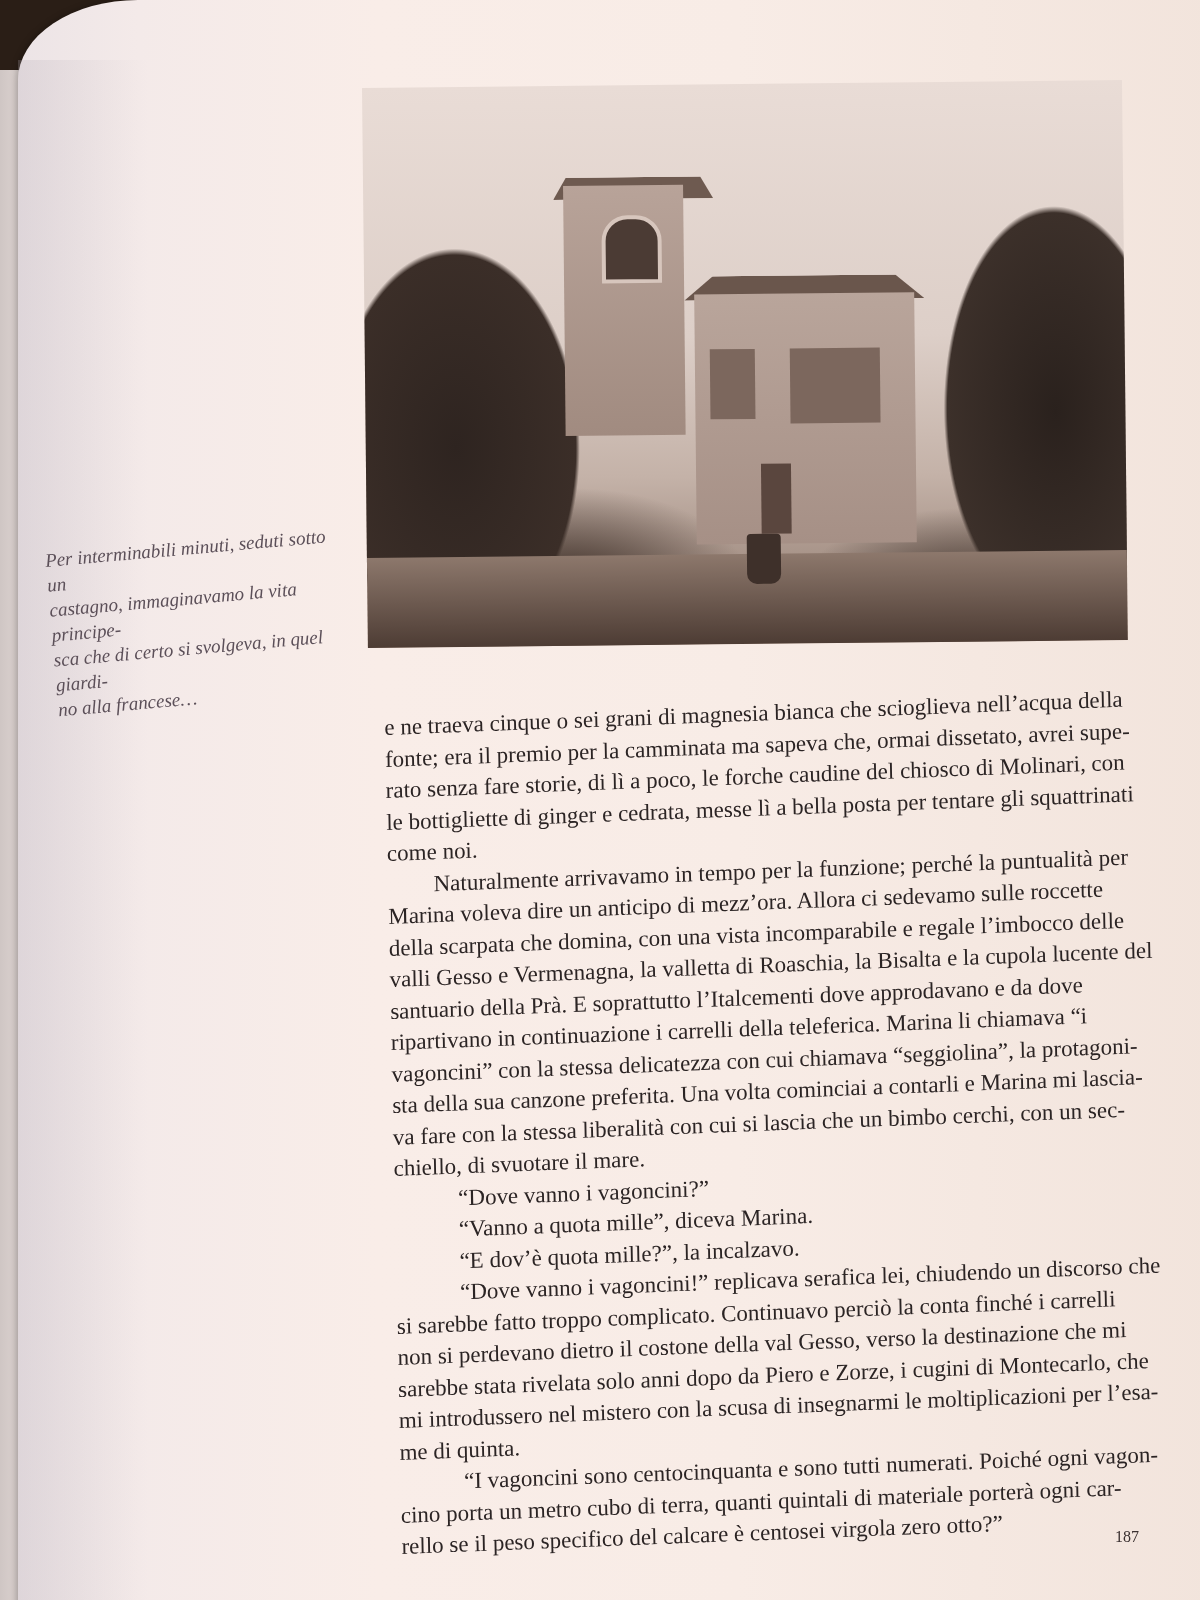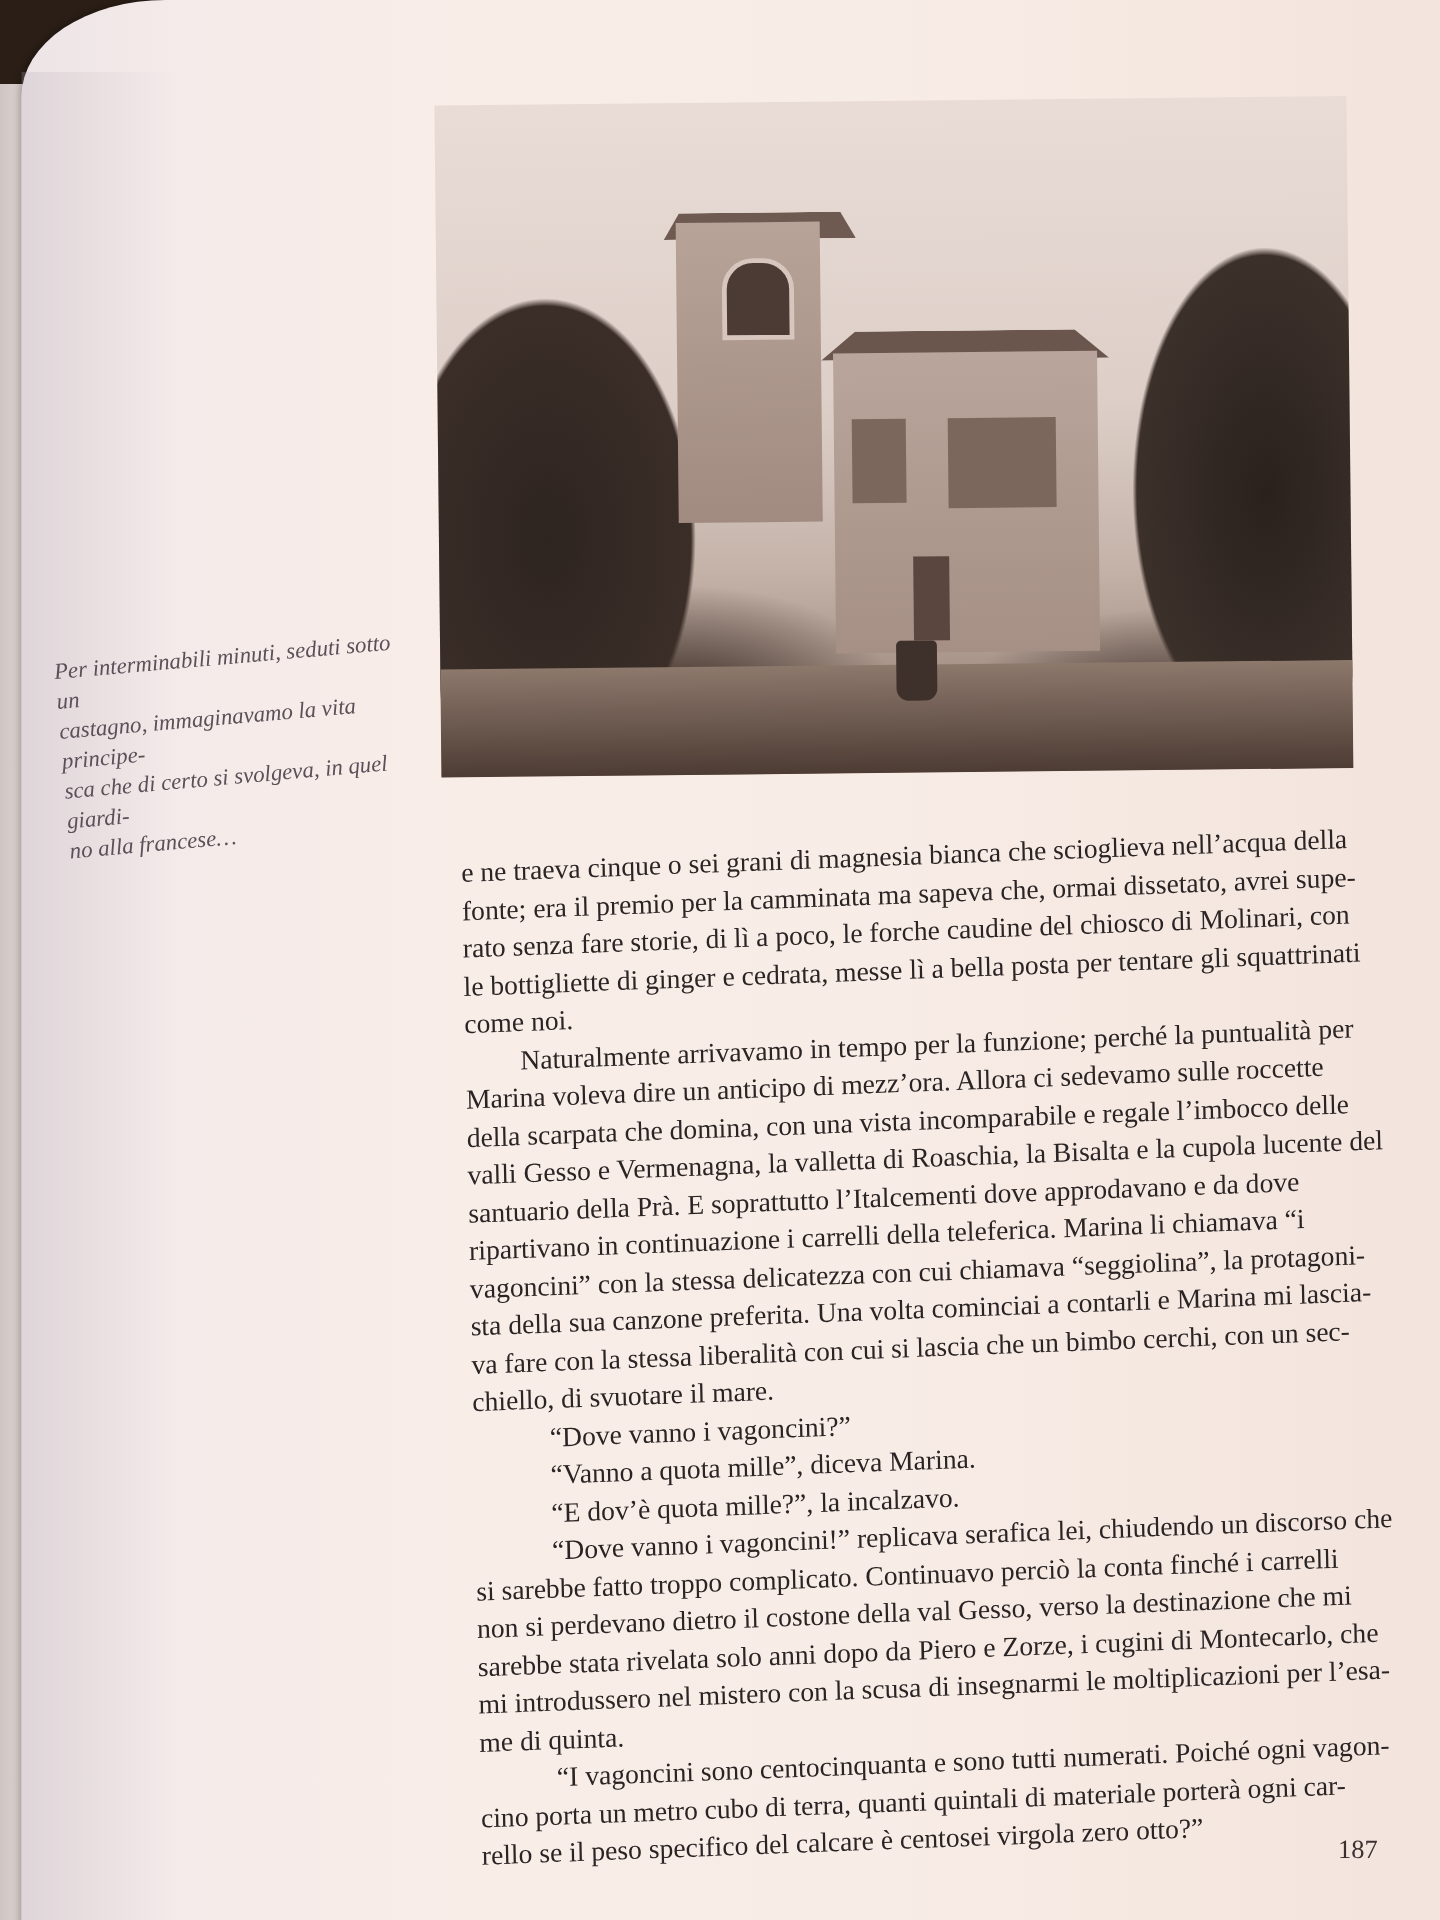--- a/index.html
+++ b/index.html
@@ -85,21 +85,21 @@
     position: absolute; left: 384px; top: 712px; width: 760px;
     font-size: 23px; line-height: 31.5px; color: #2b2424;
     transform: rotate(-2.2deg) skewX(-1deg);
     transform-origin: top left;
   }
   .body-text p { margin: 0; white-space: nowrap; }
   .body-text p.indent { padding-left: 46px; }
   .body-text p.dialogue { padding-left: 64px; }
   .page-number {
     position: absolute; left: 1115px; top: 1528px;
-    font-size: 22px; color: #3a3030;
+    font-size: 16px; color: #3a3030;
   }
 </style>
 </head>
 <body>
 
 <div class="prev-page"></div>
 <div class="page"></div>
 <div class="gutter-shadow"></div>
 
 <div class="photo">

